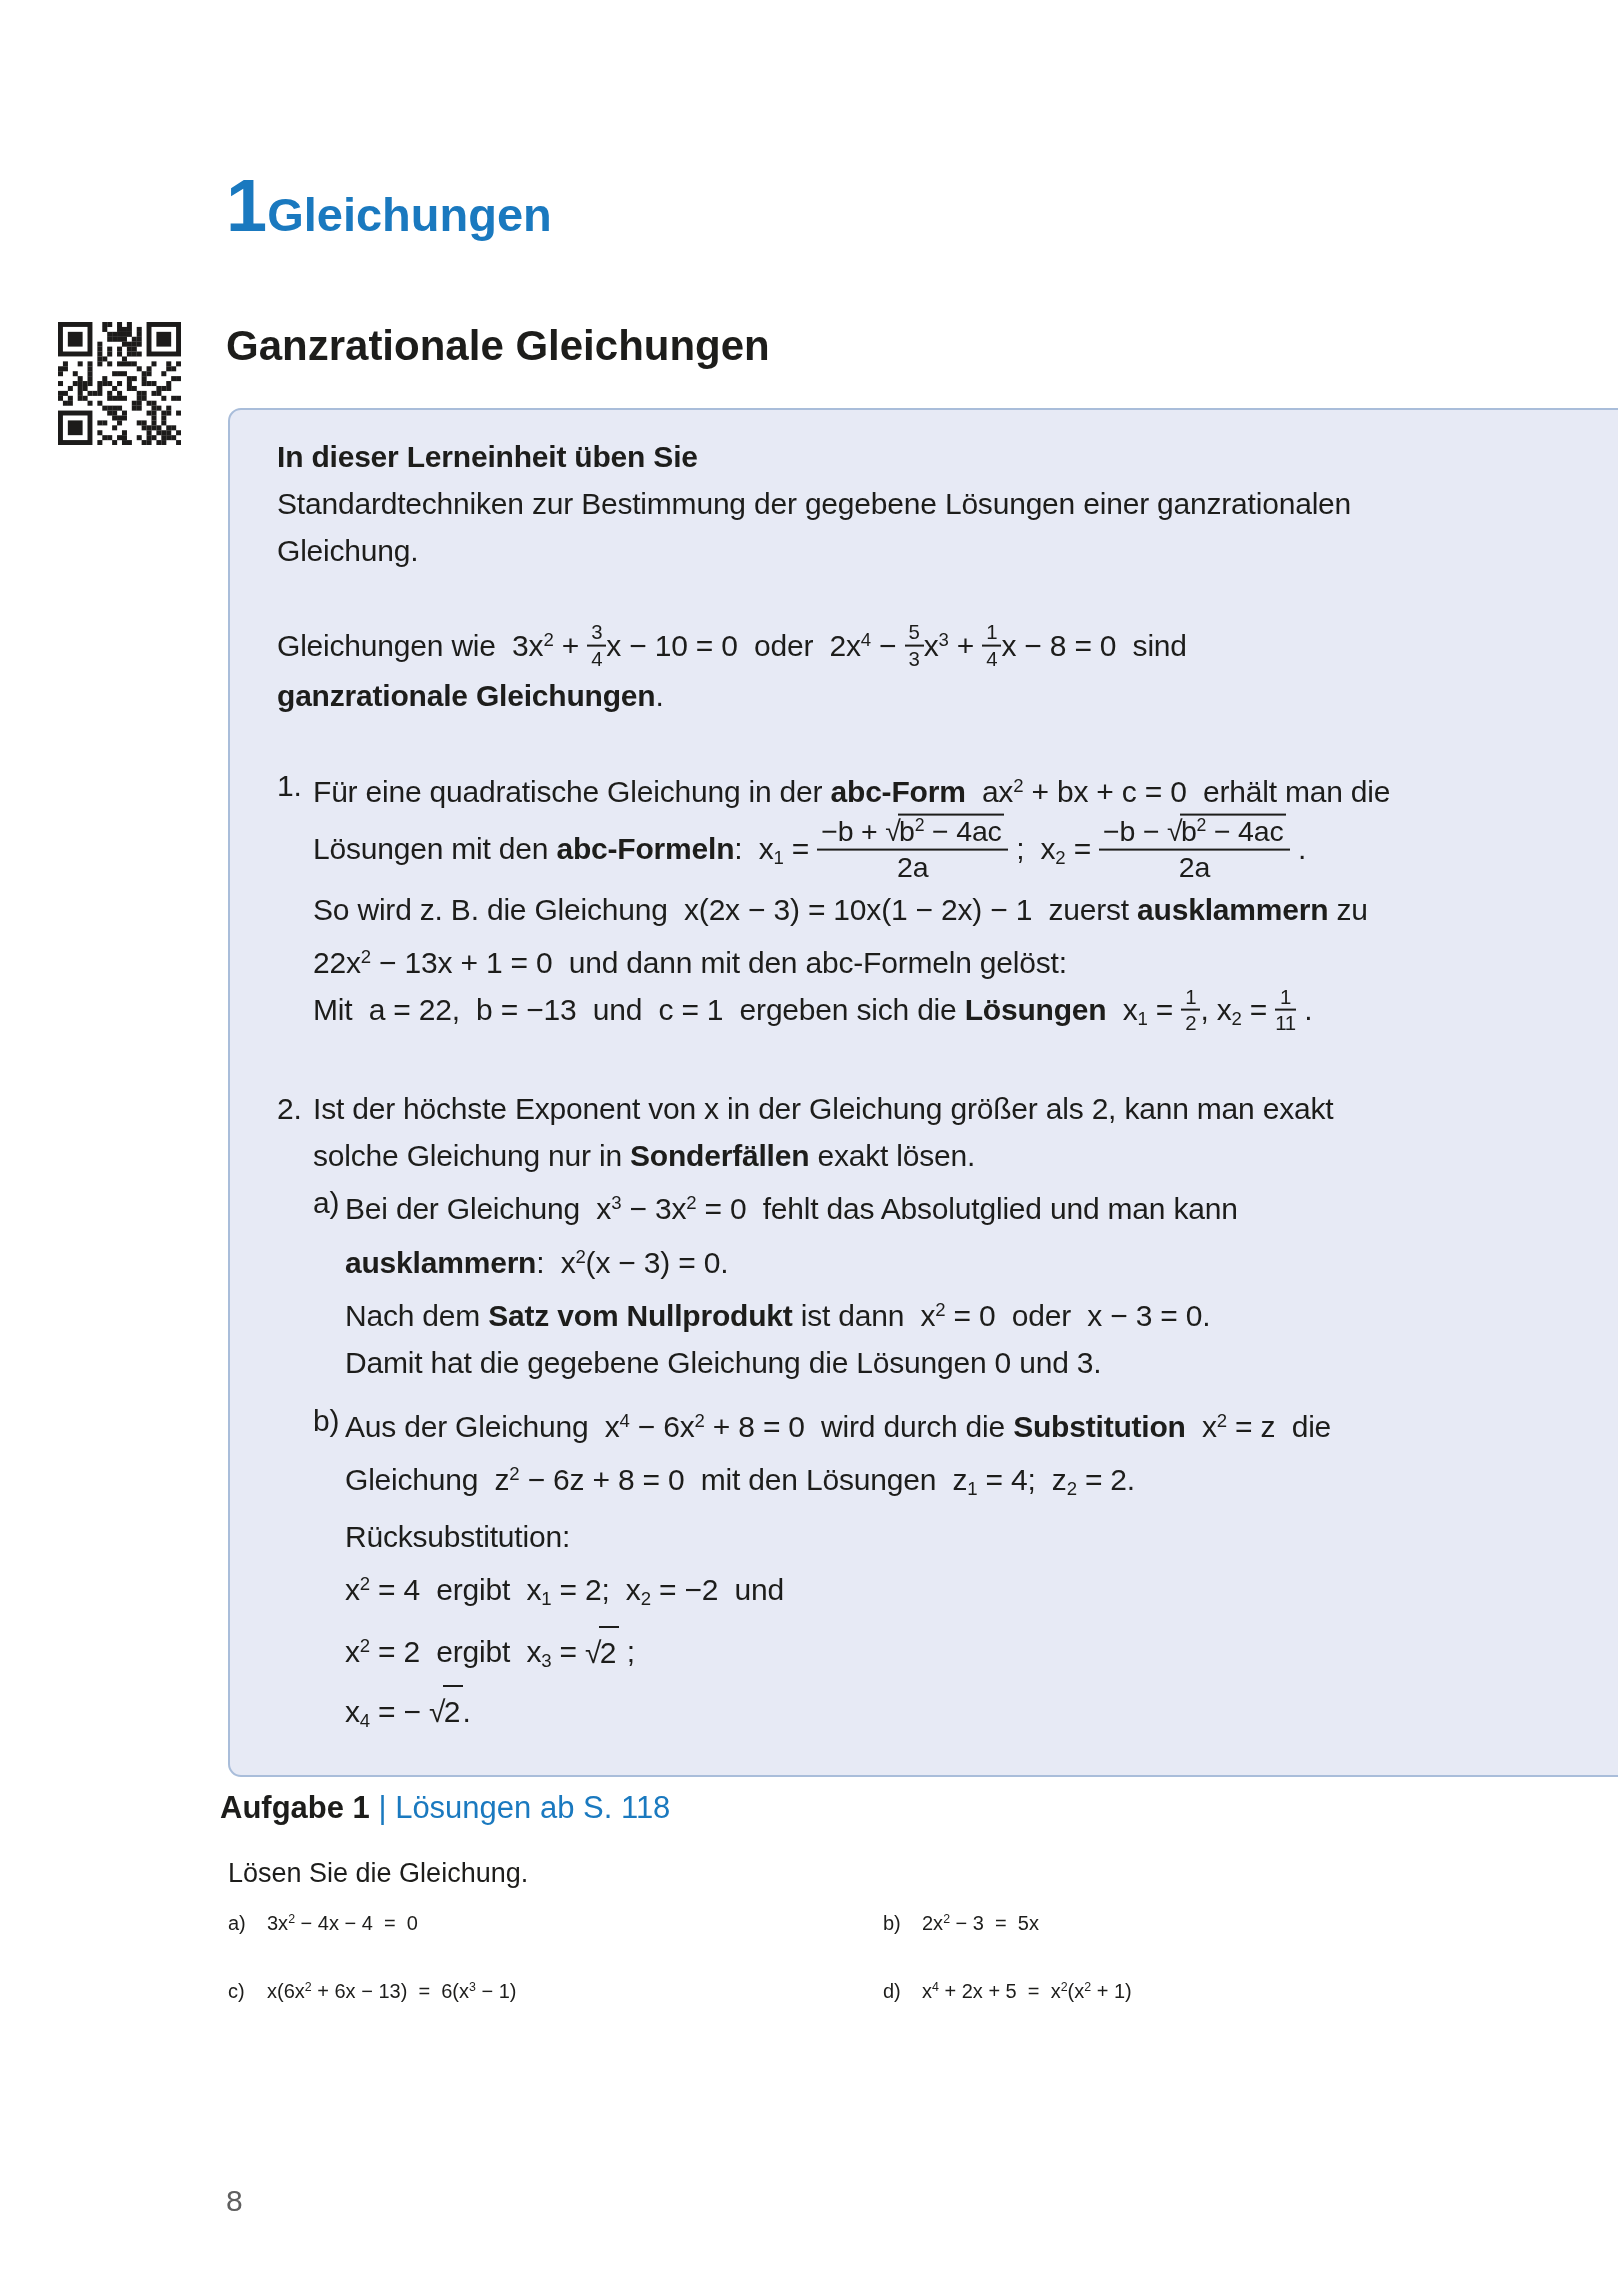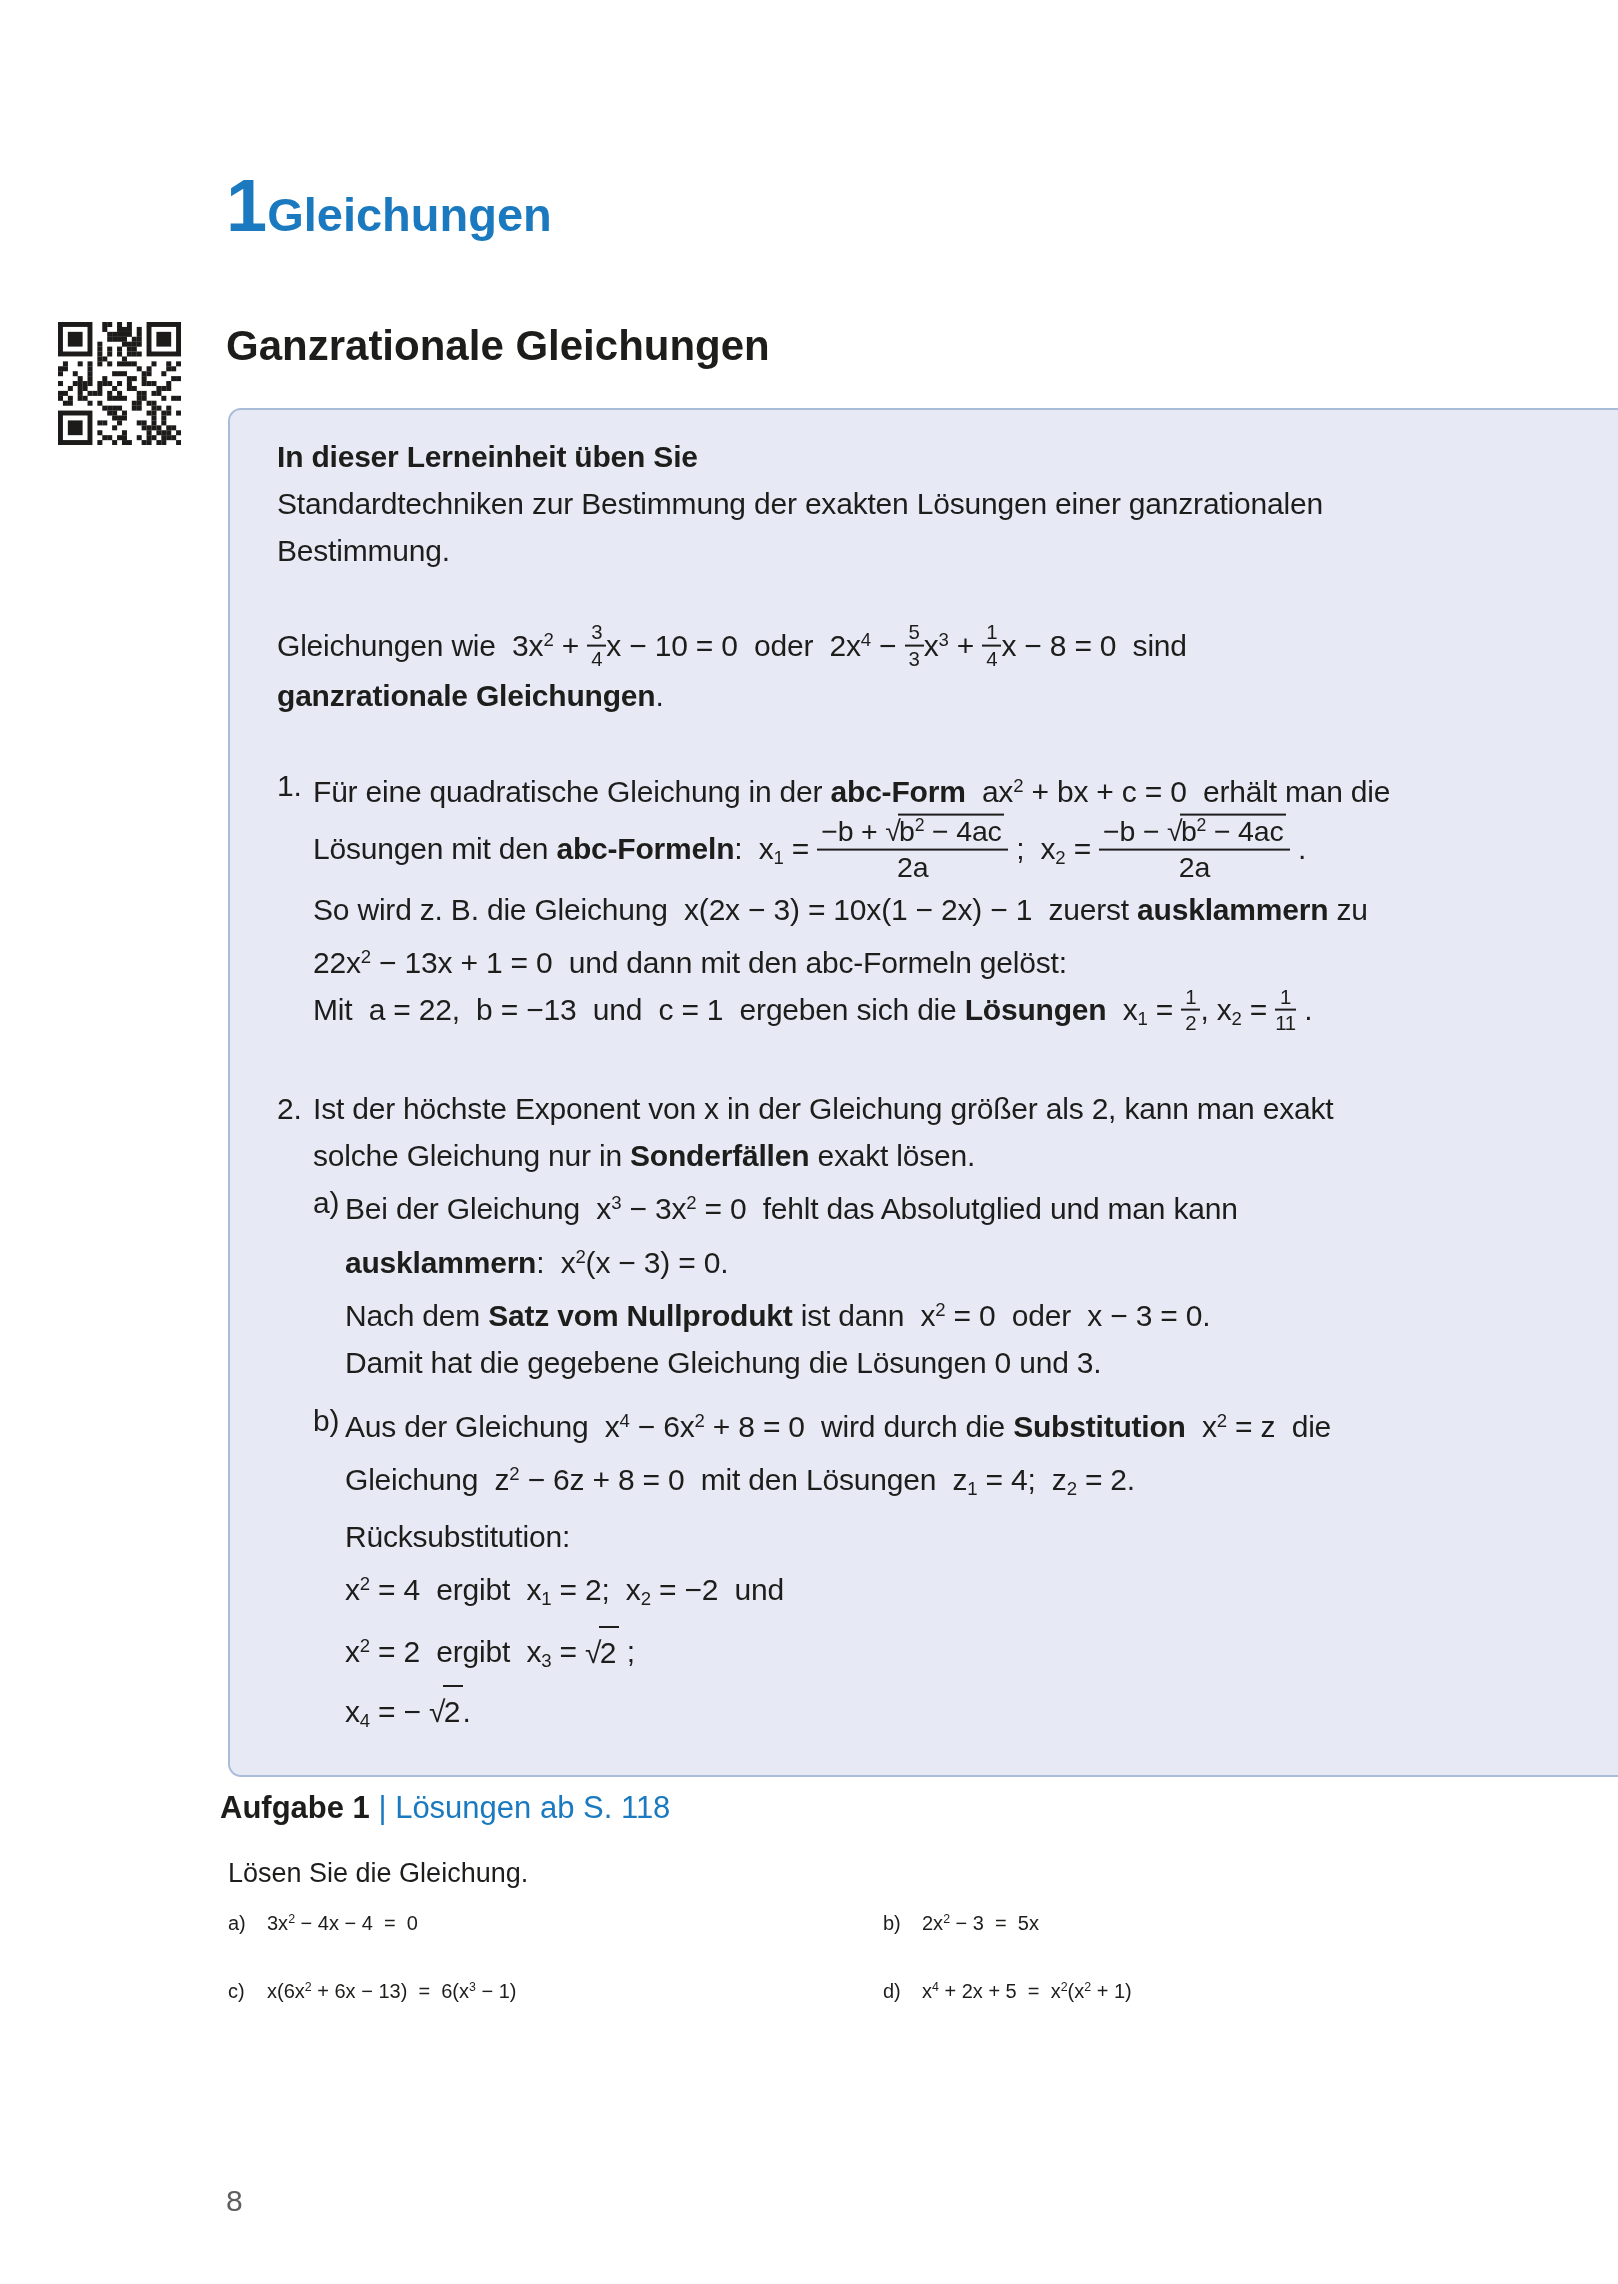--- a/index.html
+++ b/index.html
@@ -292,22 +292,22 @@
         <rect x="0" y="18" width="7" height="7" fill="#1c1b1a"></rect>
         <rect x="1" y="19" width="5" height="5" fill="#ffffff"></rect>
         <rect x="2" y="20" width="3" height="3" fill="#1c1b1a"></rect>
       </svg>
   </div>
 
   <h2 class="section-heading">Ganzrationale Gleichungen</h2>
 
   <section class="infobox">
     <div class="line b-line"><span class="b-seg">In dieser Lerneinheit üben Sie</span></div>
-    <div class="line">Standardtechniken zur Bestimmung der exakten Lösungen einer ganzrationalen</div>
-    <div class="line">Bestimmung.</div>
+    <div class="line">Standardtechniken zur Bestimmung der gegebene Lösungen einer ganzrationalen</div>
+    <div class="line">Gleichung.</div>
 
     <div class="vgap g52"></div>
 
     <div class="line">Gleichungen wie  3x<span class="sup">2</span> + <span class="frac small"><span class="n">3</span><span class="d">4</span></span>x − 10 = 0  oder  2x<span class="sup">4</span> − <span class="frac small"><span class="n">5</span><span class="d">3</span></span>x<span class="sup">3</span> + <span class="frac small"><span class="n">1</span><span class="d">4</span></span>x − 8 = 0  sind</div>
     <div class="line"><span class="b-seg">ganzrationale Gleichungen</span>.</div>
 
     <div class="vgap g54"></div>
 
     <div class="list-item">
       <span class="marker">1.</span>

